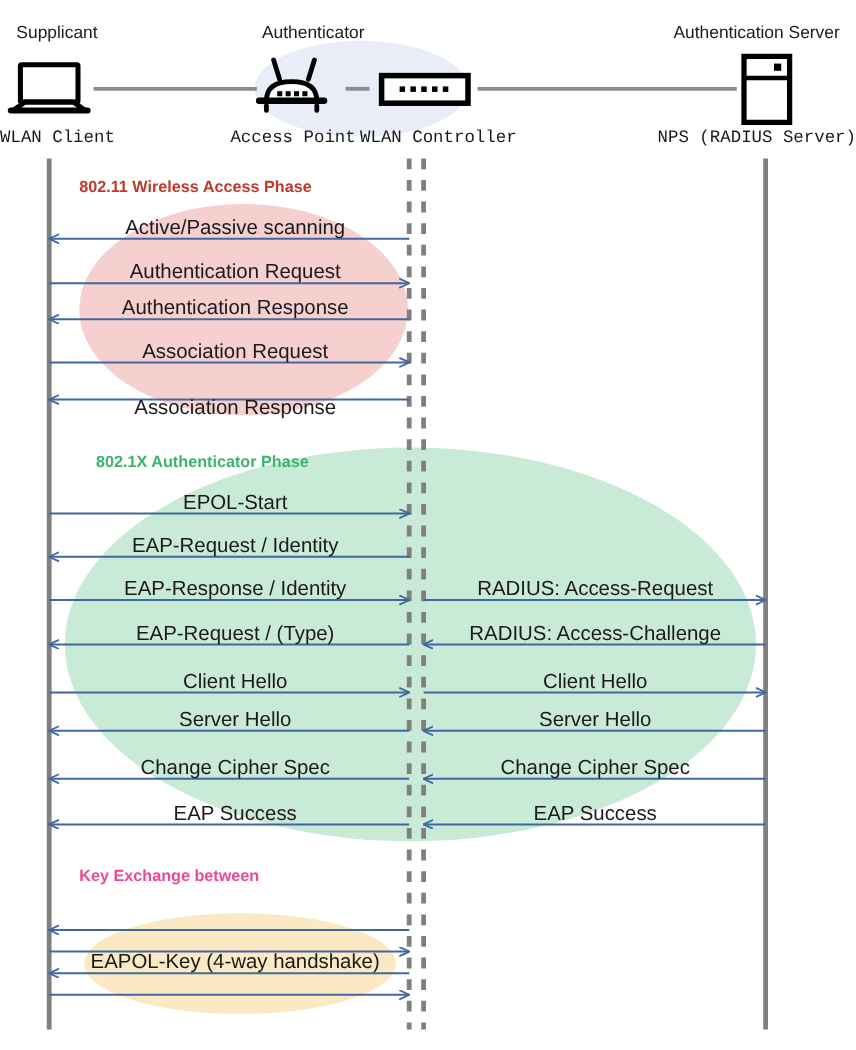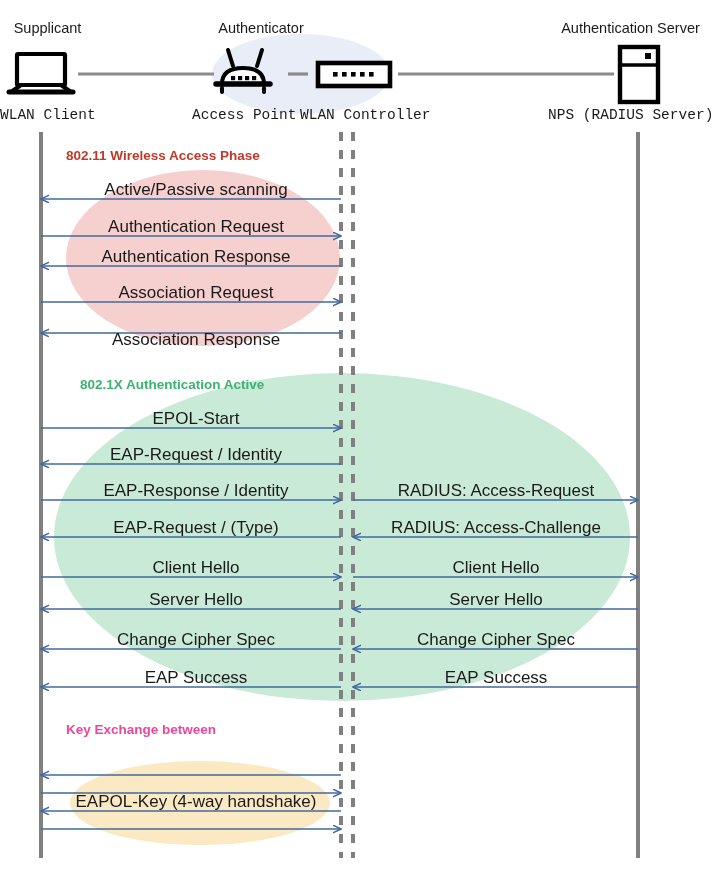--- a/index.html
+++ b/index.html
@@ -136,21 +136,21 @@
   <div class="node-title" style="left:201px;top:20px;width:120px;">Authenticator</div>
   <div class="node-sub" style="left:192px;top:107px;width:104px;">Access Point</div>
 
   <div class="node-sub" style="left:300px;top:107px;width:122px;">WLAN Controller</div>
 
   <div class="node-title" style="left:548px;top:20px;width:165px;">Authentication Server</div>
   <div class="node-sub" style="left:548px;top:107px;width:165px;">NPS (RADIUS Server)</div>
 
   <div class="phase-label" style="left:66px;top:147px;width:260px;color:#c0392b;">802.11 Wireless Access Phase</div>
 
-  <div class="phase-label" style="left:80px;top:376px;width:240px;color:#3cb371;">802.1X Authentication Active</div>
+  <div class="phase-label" style="left:80px;top:376px;width:240px;color:#3cb371;">802.1X Authenticator Phase</div>
 
   <div class="phase-label" style="left:66px;top:721px;width:240px;color:#ec4899;">
     <div>Key Exchange between</div>
   </div>
 
   <div id="labels-left">
       <div class="msg" style="left: 46px; top: 180px; width: 300px;">Active/Passive scanning</div>
       <div class="msg" style="left: 46px; top: 217px; width: 300px;">Authentication  Request</div>
       <div class="msg" style="left: 46px; top: 247px; width: 300px;">Authentication  Response</div>
       <div class="msg" style="left: 46px; top: 283px; width: 300px;">Association Request</div>

